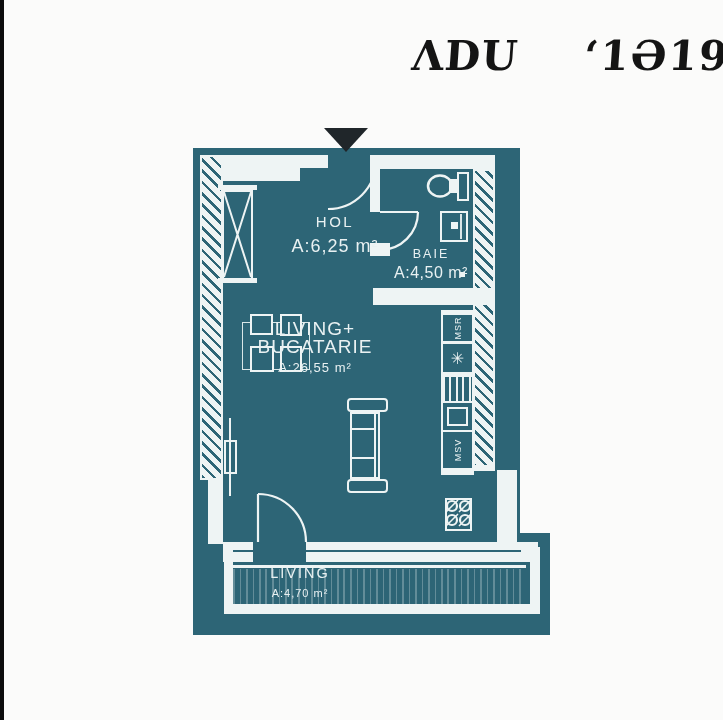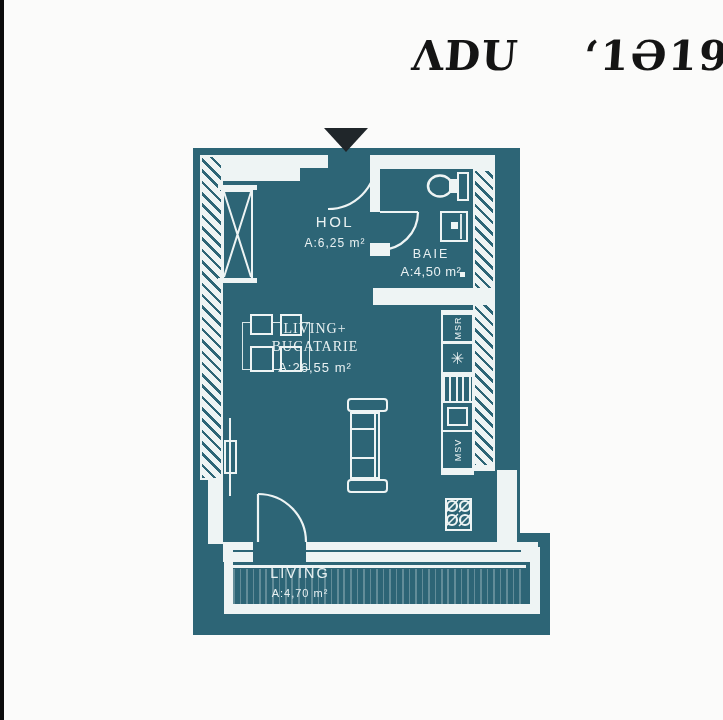--- a/index.html
+++ b/index.html
@@ -47,24 +47,24 @@
   .hob{border:2.5px solid #eef4f4;box-sizing:border-box;}
   .stripes{background:repeating-linear-gradient(90deg,rgba(238,244,244,0.28) 0 1.5px,transparent 1.5px 6.5px);}
   .chair{border:2.5px solid #eef4f4;box-sizing:border-box;background:#2d6576;}
   .table{border:1.5px solid #d9e7e8;box-sizing:border-box;}
   .sofa-arm{border:2.5px solid #eef4f4;border-radius:4px;box-sizing:border-box;background:#2d6576;}
   .sofa-body{border:2px solid #eef4f4;box-sizing:border-box;}
   .wline{background:#eef4f4;}
   .tline{background:#2d6576;}
   .lbl{position:absolute;color:#e9f1f2;text-align:center;z-index:6;}
   .room-name{font-size:15px;letter-spacing:2.5px;}
-  .room-area{font-size:12px;letter-spacing:1px;}
+  .room-area{font-size:18px;letter-spacing:1px;}
   .small-name{font-size:12.5px;letter-spacing:2px;}
-  .small-area{font-size:13px;letter-spacing:0.5px;}
-  .living-name{font-size:14px;letter-spacing:1px;line-height:18px;font-family:Liberation Serif, serif;}
+  .small-area{font-size:16px;letter-spacing:0.5px;}
+  .living-name{font-size:19px;letter-spacing:1px;line-height:18px;}
   svg.overlay{position:absolute;left:0;top:0;z-index:5;pointer-events:none;}
 </style>
 </head>
 <body>
 
 <div class="edge-strip"></div>
 
 <div class="wm wm-left">ΛDU</div>
 <div class="wm wm-right">‘1Ə19</div>
 

